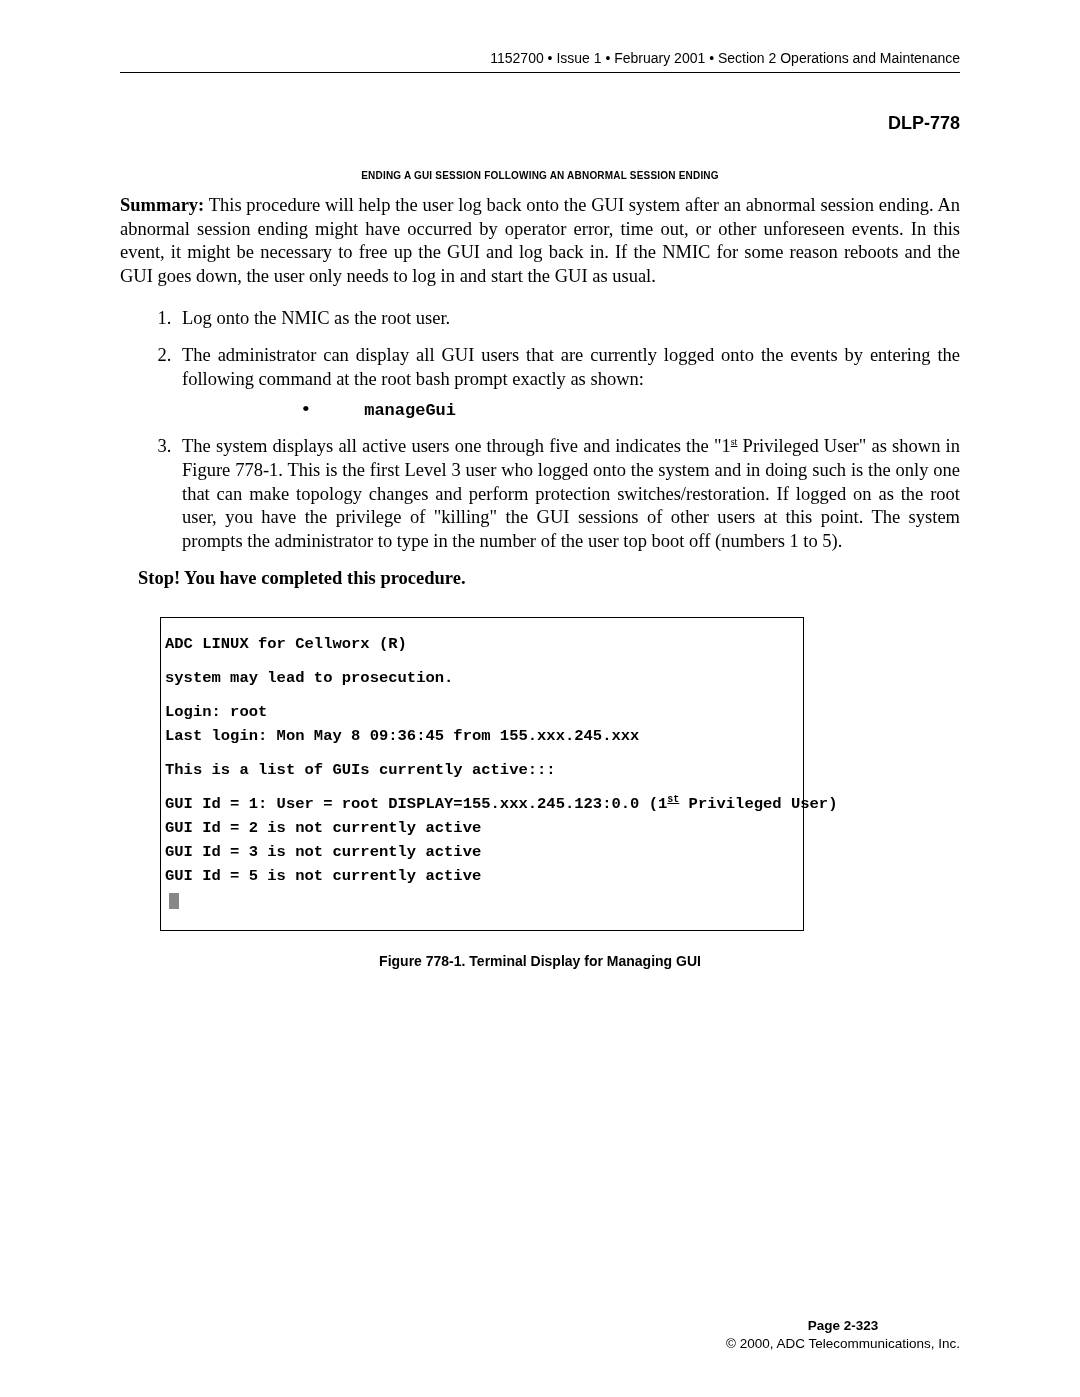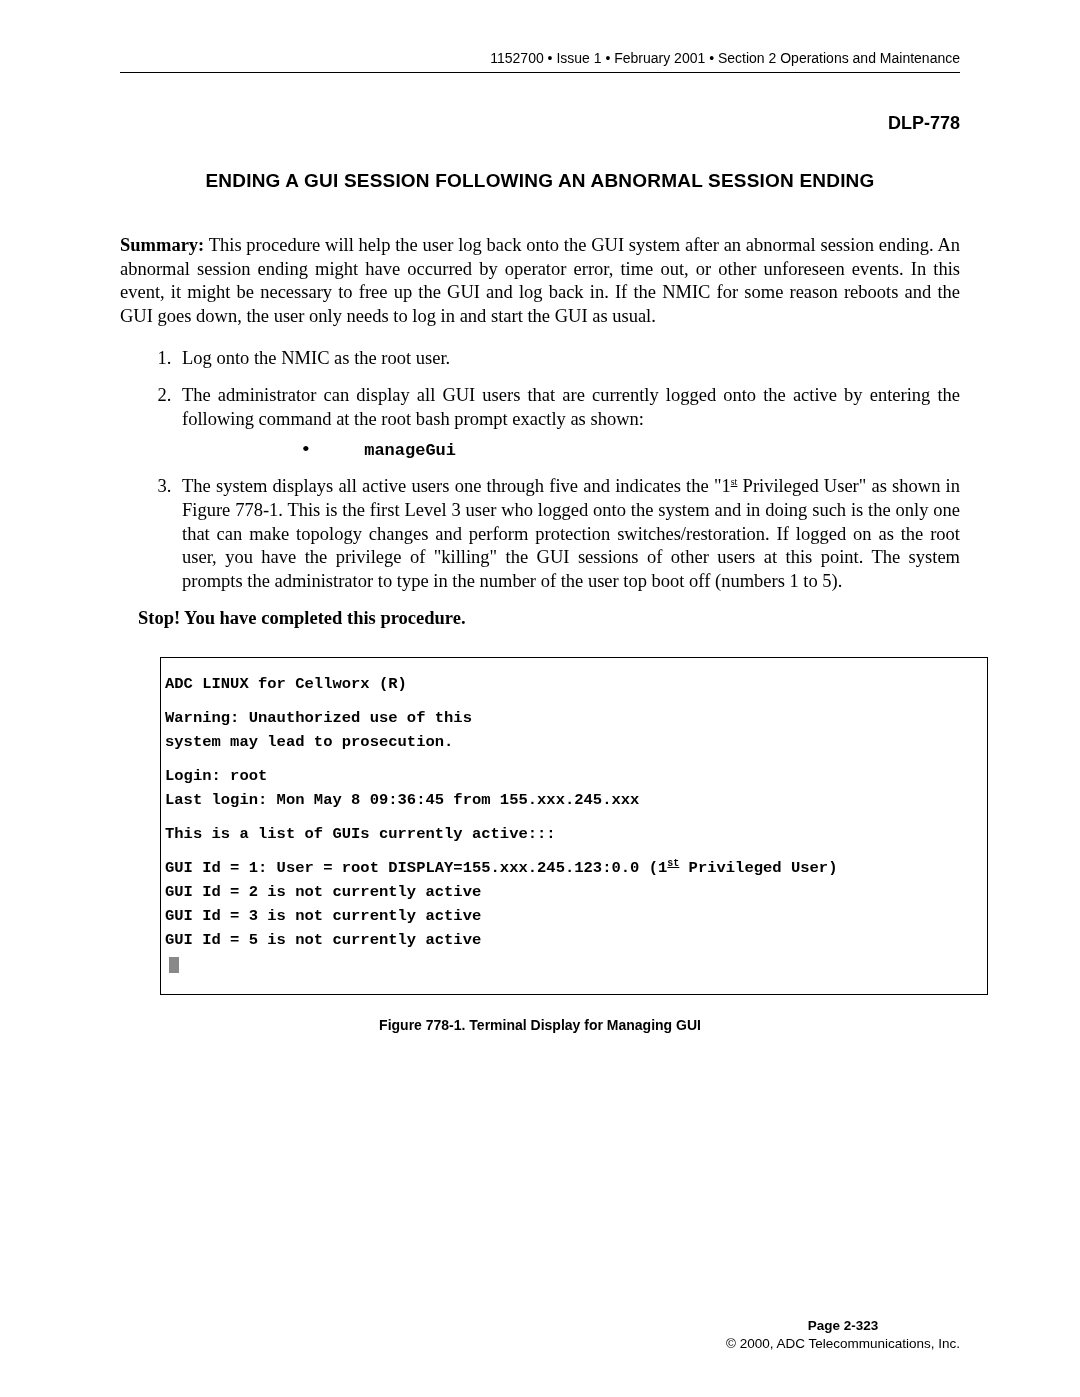--- a/index.html
+++ b/index.html
@@ -40,22 +40,22 @@
   .dlp-page {
     font-family: Arial, Helvetica, sans-serif;
     font-weight: bold;
     font-size: 14px;
     margin-top: 2px;
   }
   .title {
     text-align: center;
     font-family: Arial, Helvetica, sans-serif;
     font-weight: bold;
-    font-size: 19px;
-    margin-bottom: 42px;
+    font-size: 10px;
+    margin-bottom: 13px;
     letter-spacing: 0.2px;
   }
   .para {
     font-size: 18.5px;
     line-height: 1.28;
     text-align: justify;
     margin-bottom: 18px;
   }
   .summary-label { font-weight: bold; }
   ol.steps {
@@ -96,21 +96,21 @@
   }
   .terminal {
     margin: 0 0 22px 40px;
     border: 1.5px solid #000;
     padding: 14px 12px 18px 4px;
     font-family: "Courier New", Courier, monospace;
     font-weight: bold;
     font-size: 15.5px;
     line-height: 1.55;
     white-space: nowrap;
-    width: 828px;
+    width: 644px;
     box-sizing: border-box;
   }
   .terminal .tline { display: block; }
   .terminal .gap { height: 10px; }
   .cursor {
     display: inline-block;
     width: 10px;
     height: 16px;
     background: #888;
     vertical-align: text-bottom;
@@ -149,37 +149,36 @@
   <div class="title">ENDING A GUI SESSION FOLLOWING AN ABNORMAL SESSION ENDING</div>
 
   <div class="para">
     <span class="summary-label">Summary:</span><span> This procedure will help the user log back onto the GUI system after an abnormal session ending. An abnormal session ending might have occurred by operator error, time out, or other unforeseen events. In this event, it might be necessary to free up the GUI and log back in. If the NMIC for some reason reboots and the GUI goes down, the user only needs to log in and start the GUI as usual.</span>
   </div>
 
 
   <ol class="steps">
     <li>Log onto the NMIC as the root user.</li>
     <li>
-      <span>The administrator can display all GUI users that are currently logged onto the active by entering the following command at the root bash prompt exactly as shown:</span>
+      <span>The administrator can display all GUI users that are currently logged onto the events by entering the following command at the root bash prompt exactly as shown:</span>
       <div class="cmd-row">
         <span class="cmd-bullet">•</span>
         <span class="cmd-text">manageGui</span>
       </div>
     </li>
     <li>
       <span>The system displays all active users one through five and indicates the "1</span><span class="sup">st</span><span> Privileged User" as shown in Figure 778-1. This is the first Level 3 user who logged onto the system and in doing such is the only one that can make topology changes and perform protection switches/restoration. If logged on as the root user, you have the privilege of "killing" the GUI sessions of other users at this point. The system prompts the administrator to type in the number of the user top boot off (numbers 1 to 5).</span>
     </li>
   </ol>
 
   <div class="stop-line">Stop! You have completed this procedure.</div>
 
   <div class="terminal">
     <span class="tline">ADC LINUX for Cellworx (R)</span>
     <div class="gap"></div>
-    <span class="tline">Warning: Unauthorized use of this</span>
     <span class="tline">system may lead to prosecution.</span>
     <div class="gap"></div>
     <span class="tline">Login: root</span>
     <span class="tline">Last login: Mon May 8 09:36:45 from 155.xxx.245.xxx</span>
     <div class="gap"></div>
     <span class="tline">This is a list of GUIs currently active:::</span>
     <div class="gap"></div>
     <span class="tline"><span>GUI Id = 1: User = root DISPLAY=155.xxx.245.123:0.0 (1</span><span class="sup">st</span><span> Privileged User)</span></span>
     <span class="tline">GUI Id = 2 is not currently active</span>
     <span class="tline">GUI Id = 3 is not currently active</span>

